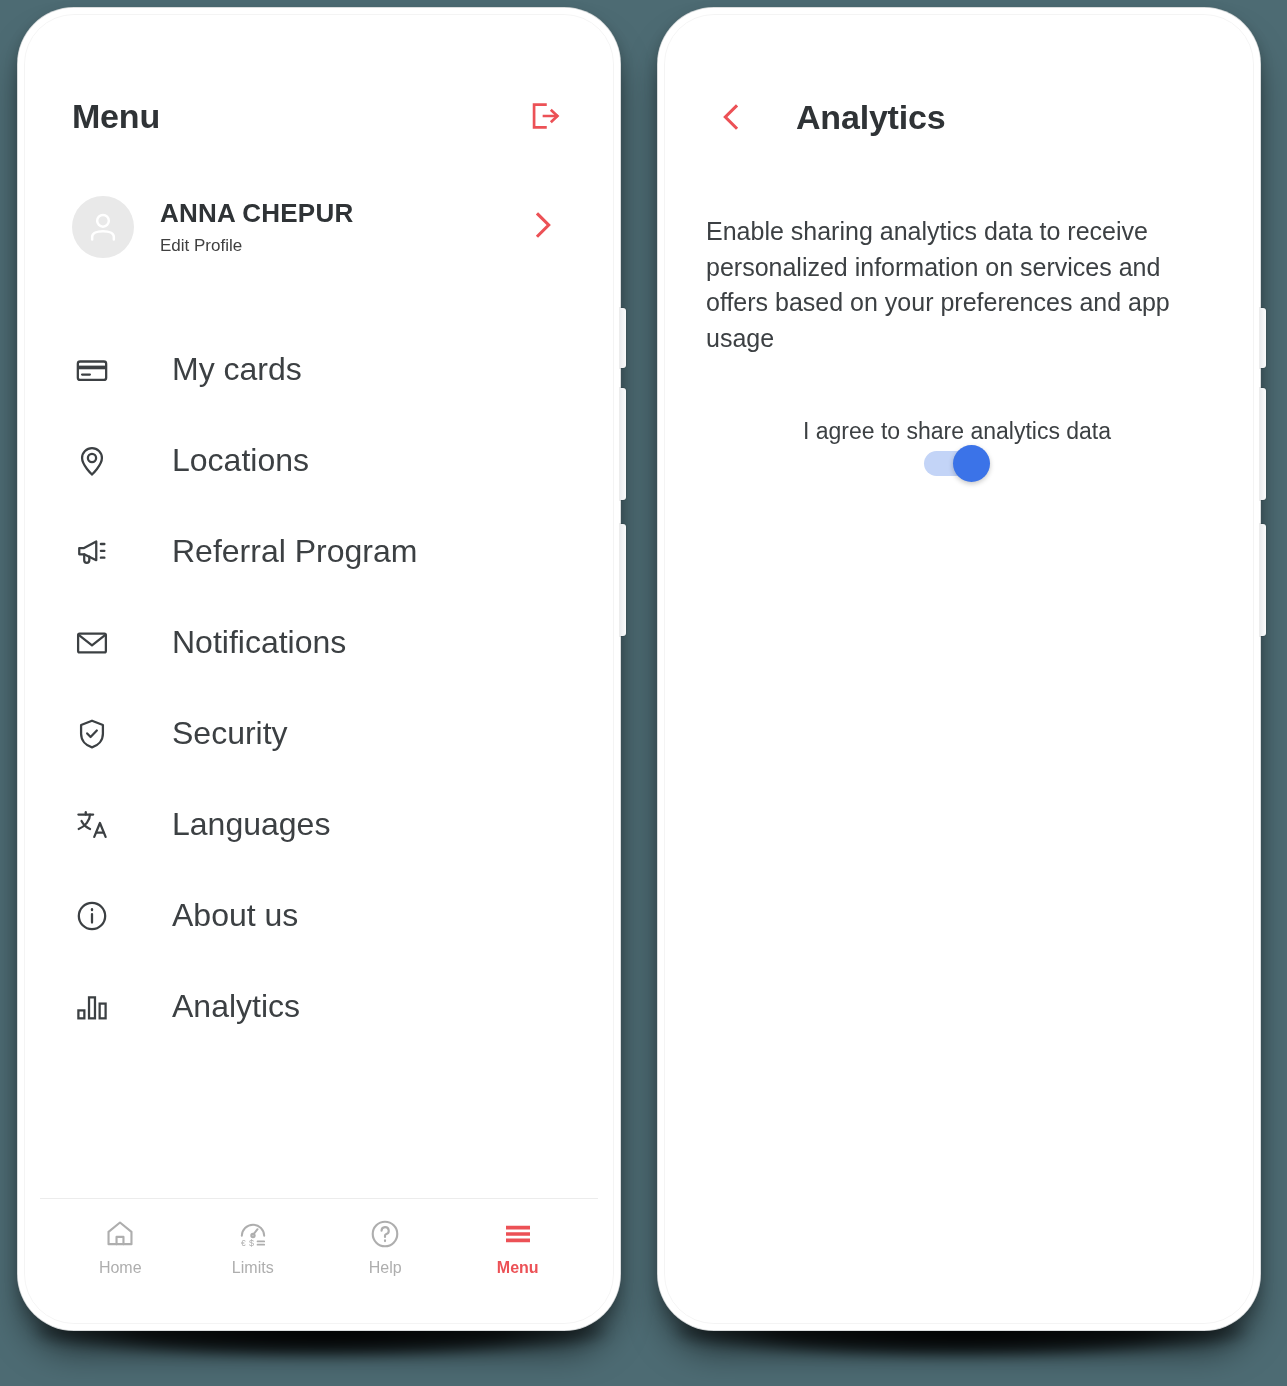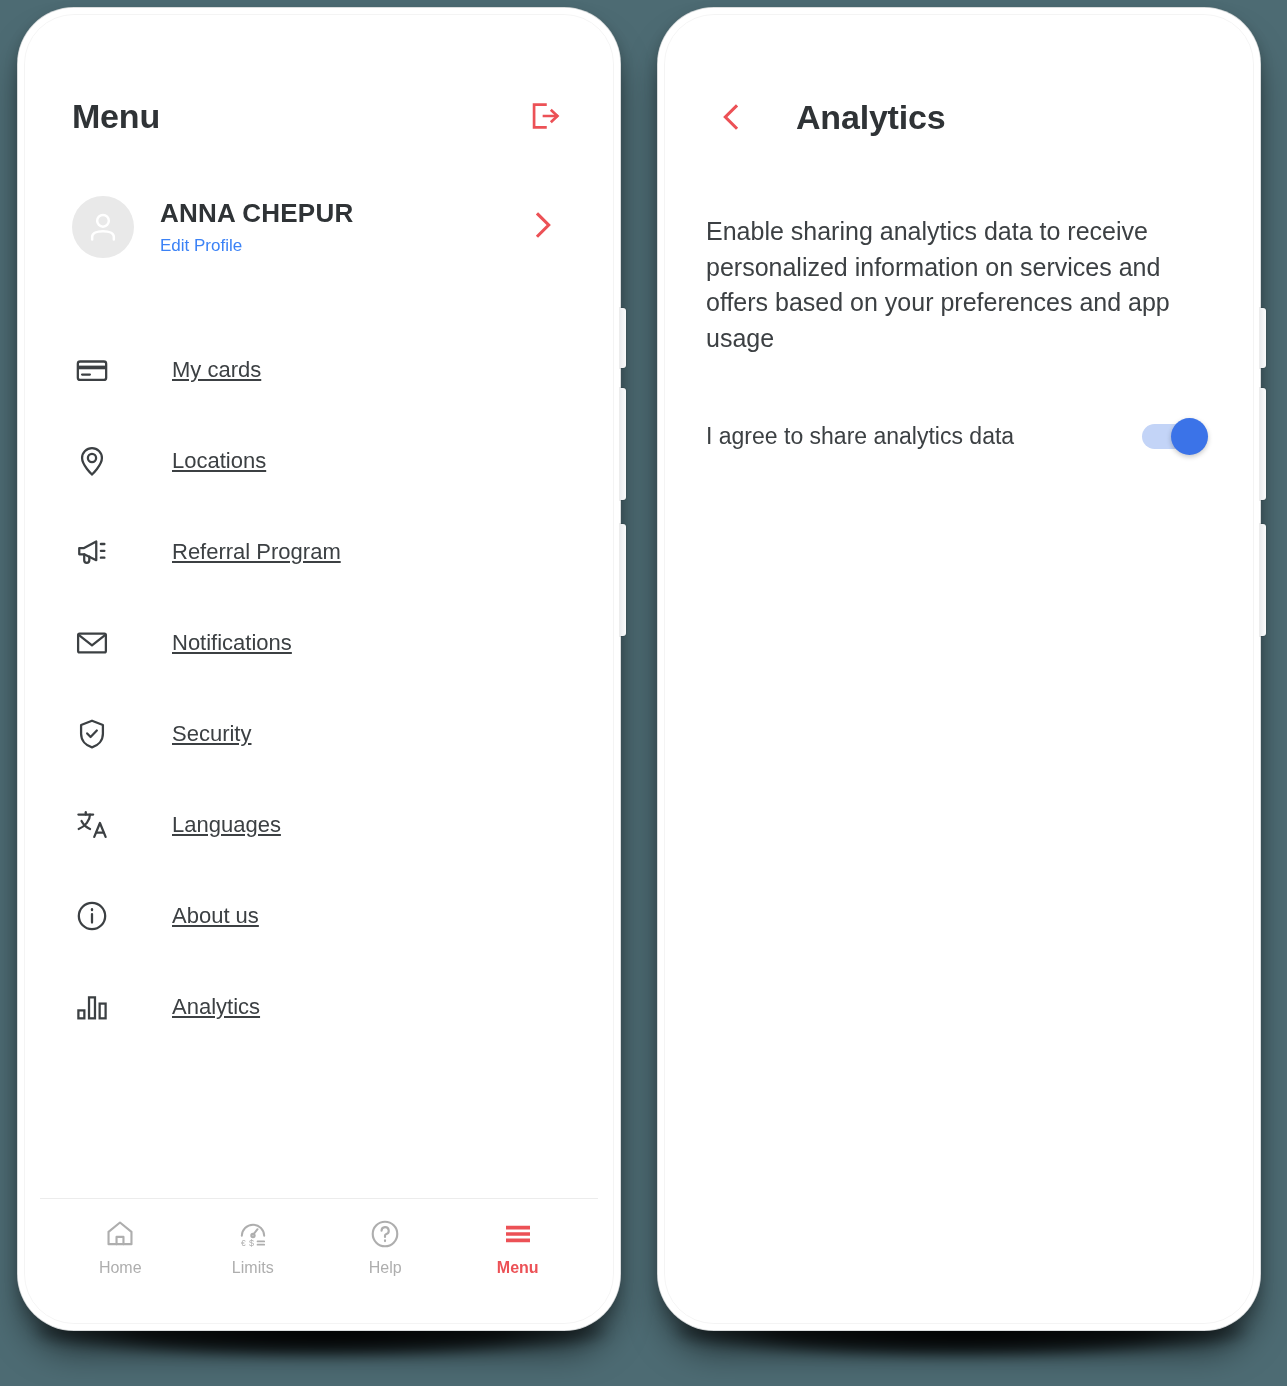--- a/index.html
+++ b/index.html
@@ -114,44 +114,43 @@
   .profile-texts { margin-left: 26px; flex: 1 1 auto; }
   .profile-name {
     font-size: 26px;
     font-weight: bold;
     color: #2f3336;
     letter-spacing: 0.2px;
     line-height: 1.16;
   }
   .profile-sub {
     font-size: 17px;
-    color: #3b82f6;
+    color: #404040;
     margin-top: 7px;
   }
   .profile-chevron { flex: 0 0 auto; padding-right: 6px; }
 
   .menu-list { padding: 66px 0 0 0; flex: 1 1 auto; }
   .menu-item {
     display: flex;
     align-items: center;
     height: 91px;
     padding: 0 32px;
     cursor: pointer;
   }
   .menu-icon {
     width: 40px; height: 40px;
     flex: 0 0 auto;
     display: flex; align-items: center; justify-content: center;
     color: #3c4043;
   }
   .menu-label {
     margin-left: 60px;
-    font-size: 22px;
+    font-size: 32px;
     color: #3c4043;
-    text-decoration: underline;
   }
 
   .bottom-nav {
     border-top: 1px solid #ececec;
     height: 104px;
     display: flex;
     align-items: center;
     padding: 0 14px 6px 14px;
     background: #fff;
   }
@@ -188,22 +187,23 @@
   }
   .an-desc {
     padding: 74px 38px 0 26px;
     font-size: 25px;
     line-height: 1.42;
     color: #3c4043;
   }
   .an-toggle-row {
     display: flex;
     align-items: center;
-    justify-content: space-between;
+    justify-content: flex-end;
     padding: 62px 30px 0 26px;
+    flex-direction: column;
   }
   .an-toggle-label {
     font-size: 23px;
     color: #3c4043;
   }
   .switch {
     position: relative;
     width: 66px; height: 36px;
     cursor: pointer;
     flex: 0 0 auto;

